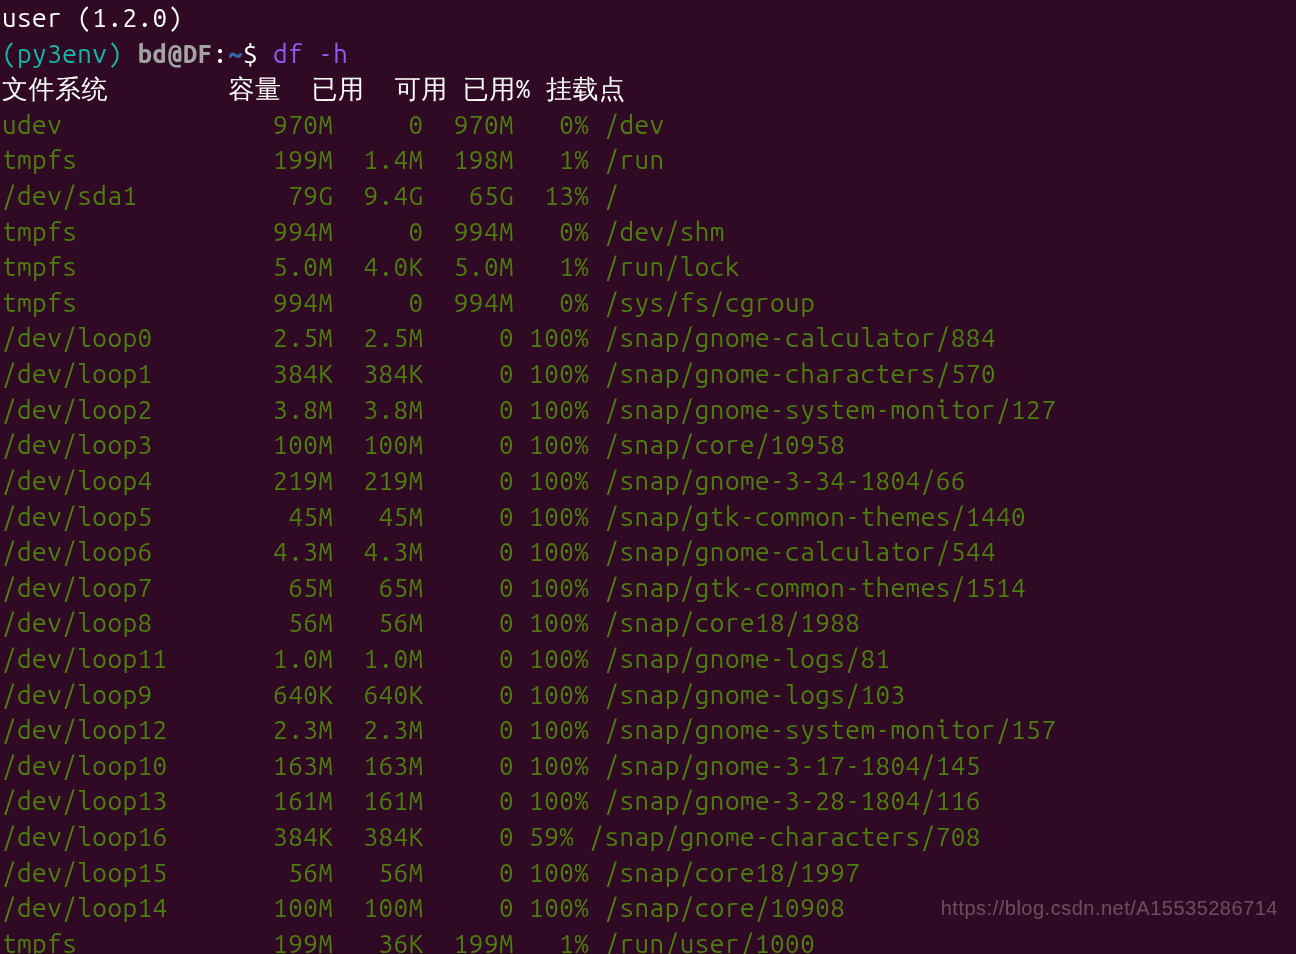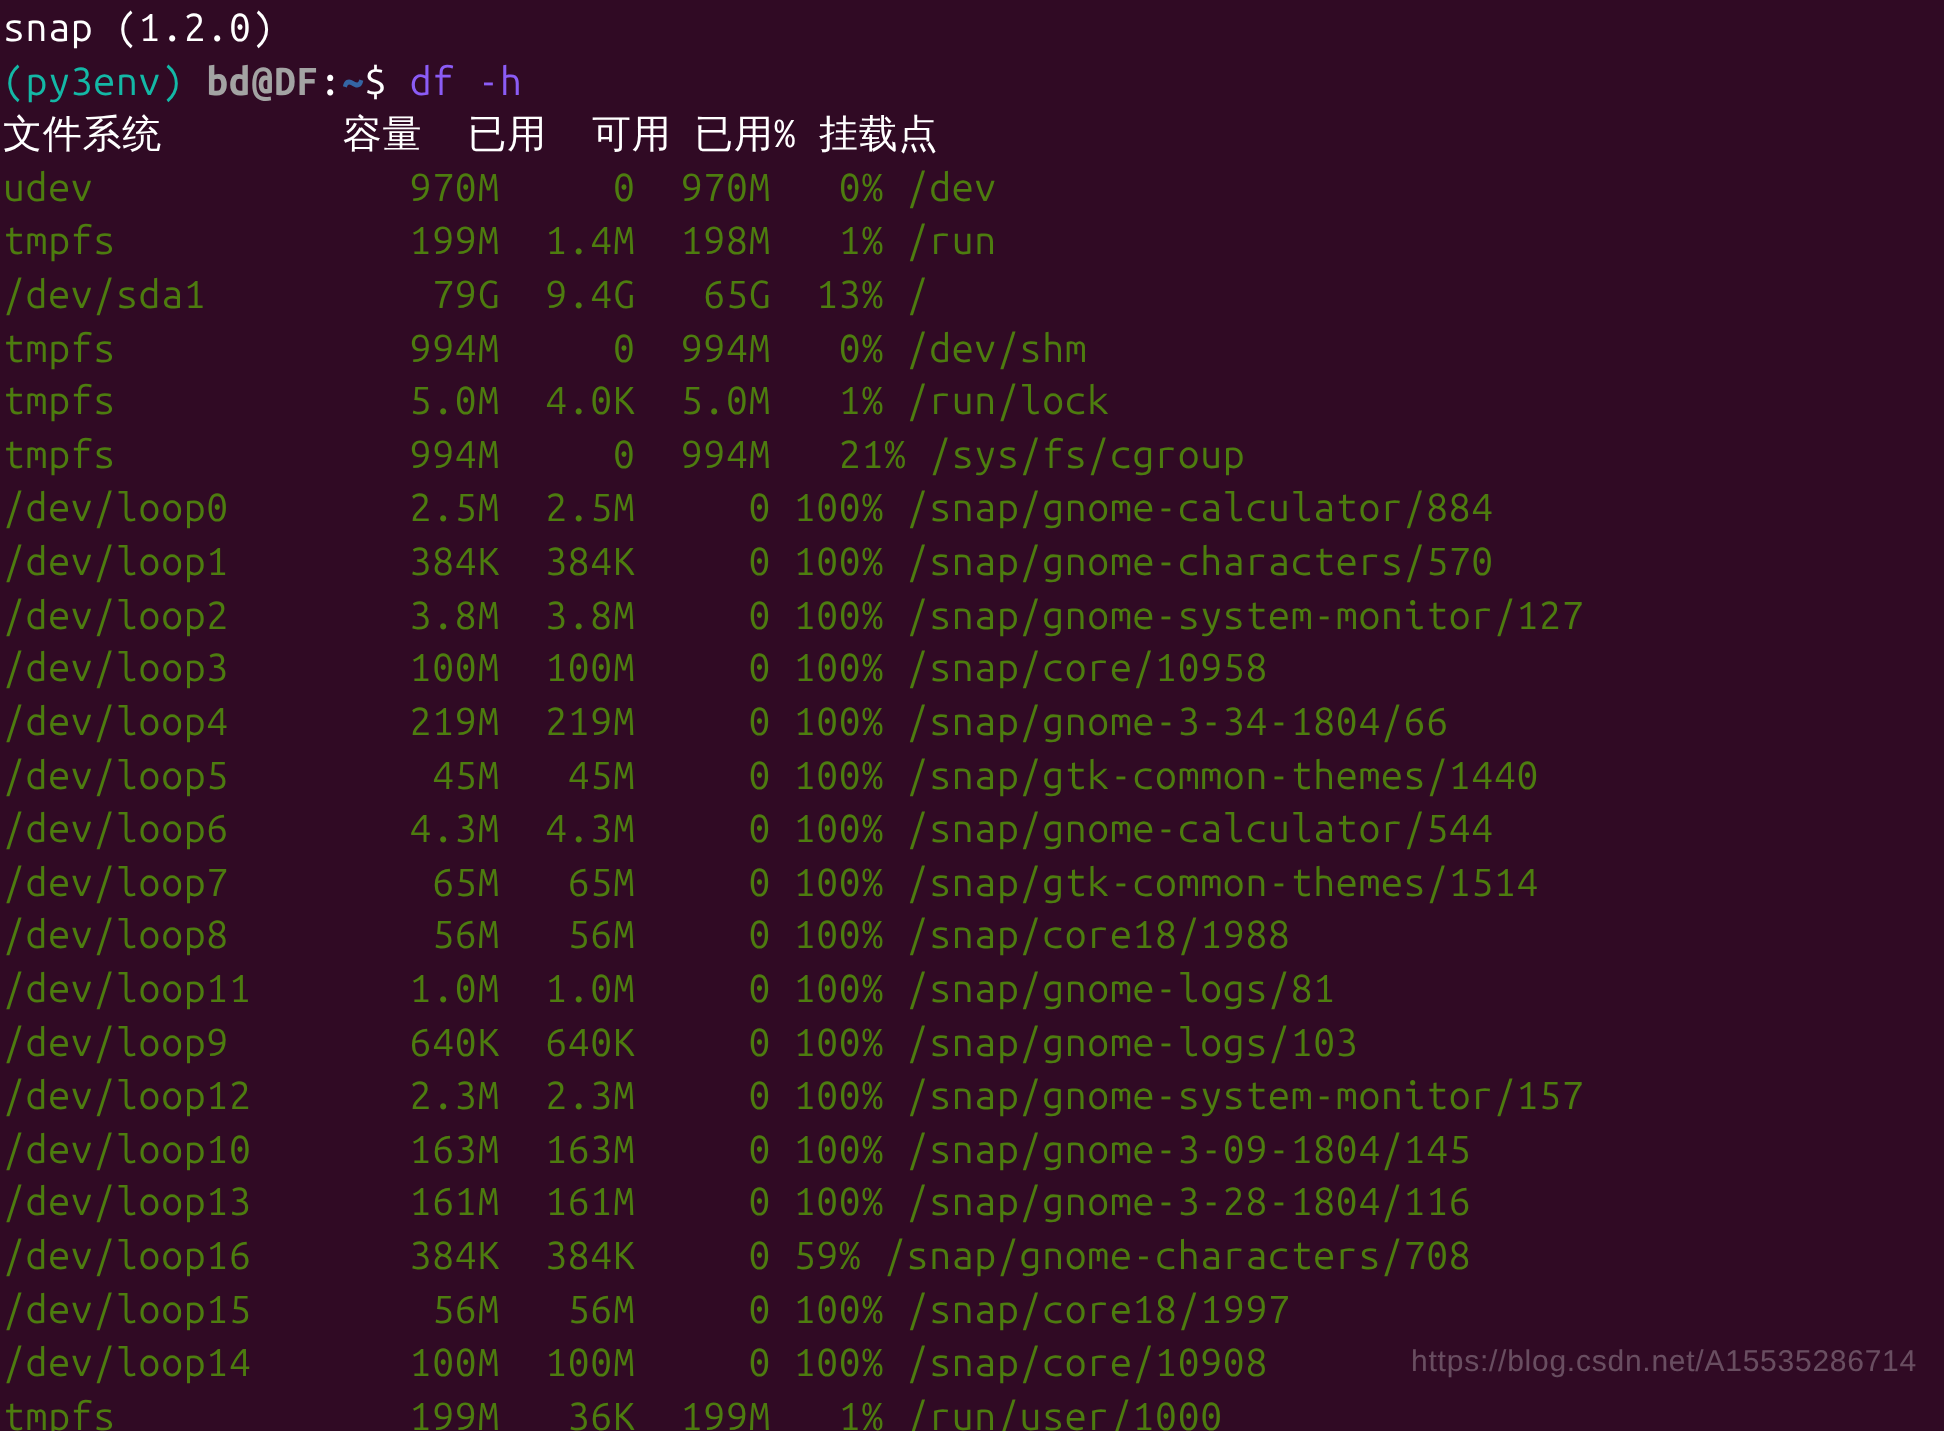--- a/index.html
+++ b/index.html
@@ -53,42 +53,42 @@
       bottom: 32px;
       color: rgba(255, 255, 255, 0.28);
       font-size: 20px;
       font-family: Arial, sans-serif;
       letter-spacing: 0.5px;
     }
   </style>
 </head>
 <body>
 
-<div class="terminal"><span>snap (1.2.0)</span>
+<div class="terminal"><span>user (1.2.0)</span>
 <span class="prompt-env">(py3env) </span><span class="prompt-user">bd@DF</span><span>:</span><span class="prompt-path">~</span><span class="prompt-dollar">$ </span><span class="command">df -h</span>
 <span class="header-row"><span>文件系统</span>        <span>容量</span>  <span>已用</span>  <span>可用</span> <span>已用%</span> <span>挂载点</span></span>
 <div id="rows-container"><span class="data-row">udev              970M     0  970M   0% /dev</span>
 <span class="data-row">tmpfs             199M  1.4M  198M   1% /run</span>
 <span class="data-row">/dev/sda1          79G  9.4G   65G  13% /</span>
 <span class="data-row">tmpfs             994M     0  994M   0% /dev/shm</span>
 <span class="data-row">tmpfs             5.0M  4.0K  5.0M   1% /run/lock</span>
-<span class="data-row">tmpfs             994M     0  994M   21% /sys/fs/cgroup</span>
+<span class="data-row">tmpfs             994M     0  994M   0% /sys/fs/cgroup</span>
 <span class="data-row">/dev/loop0        2.5M  2.5M     0 100% /snap/gnome-calculator/884</span>
 <span class="data-row">/dev/loop1        384K  384K     0 100% /snap/gnome-characters/570</span>
 <span class="data-row">/dev/loop2        3.8M  3.8M     0 100% /snap/gnome-system-monitor/127</span>
 <span class="data-row">/dev/loop3        100M  100M     0 100% /snap/core/10958</span>
 <span class="data-row">/dev/loop4        219M  219M     0 100% /snap/gnome-3-34-1804/66</span>
 <span class="data-row">/dev/loop5         45M   45M     0 100% /snap/gtk-common-themes/1440</span>
 <span class="data-row">/dev/loop6        4.3M  4.3M     0 100% /snap/gnome-calculator/544</span>
 <span class="data-row">/dev/loop7         65M   65M     0 100% /snap/gtk-common-themes/1514</span>
 <span class="data-row">/dev/loop8         56M   56M     0 100% /snap/core18/1988</span>
 <span class="data-row">/dev/loop11       1.0M  1.0M     0 100% /snap/gnome-logs/81</span>
 <span class="data-row">/dev/loop9        640K  640K     0 100% /snap/gnome-logs/103</span>
 <span class="data-row">/dev/loop12       2.3M  2.3M     0 100% /snap/gnome-system-monitor/157</span>
-<span class="data-row">/dev/loop10       163M  163M     0 100% /snap/gnome-3-09-1804/145</span>
+<span class="data-row">/dev/loop10       163M  163M     0 100% /snap/gnome-3-17-1804/145</span>
 <span class="data-row">/dev/loop13       161M  161M     0 100% /snap/gnome-3-28-1804/116</span>
 <span class="data-row">/dev/loop16       384K  384K     0 59% /snap/gnome-characters/708</span>
 <span class="data-row">/dev/loop15        56M   56M     0 100% /snap/core18/1997</span>
 <span class="data-row">/dev/loop14       100M  100M     0 100% /snap/core/10908</span>
 <span class="data-row">tmpfs             199M   36K  199M   1% /run/user/1000</span>
 </div></div>
 
 <div class="watermark">https://blog.csdn.net/A15535286714</div>
 
 </body></html>

